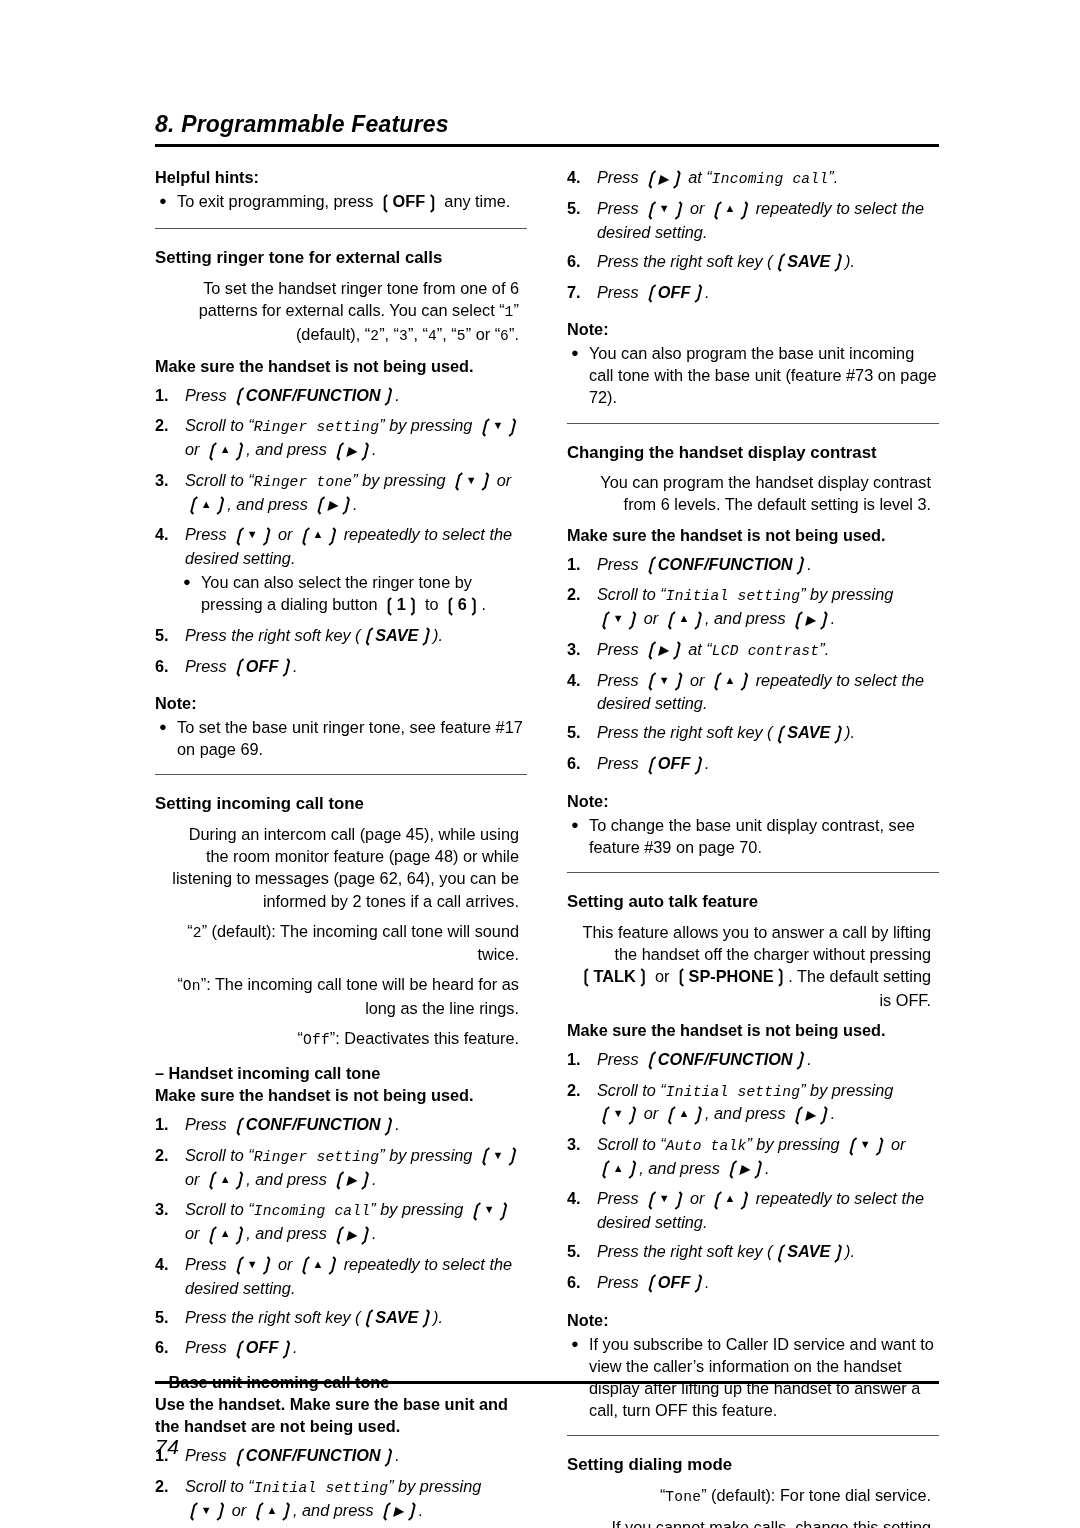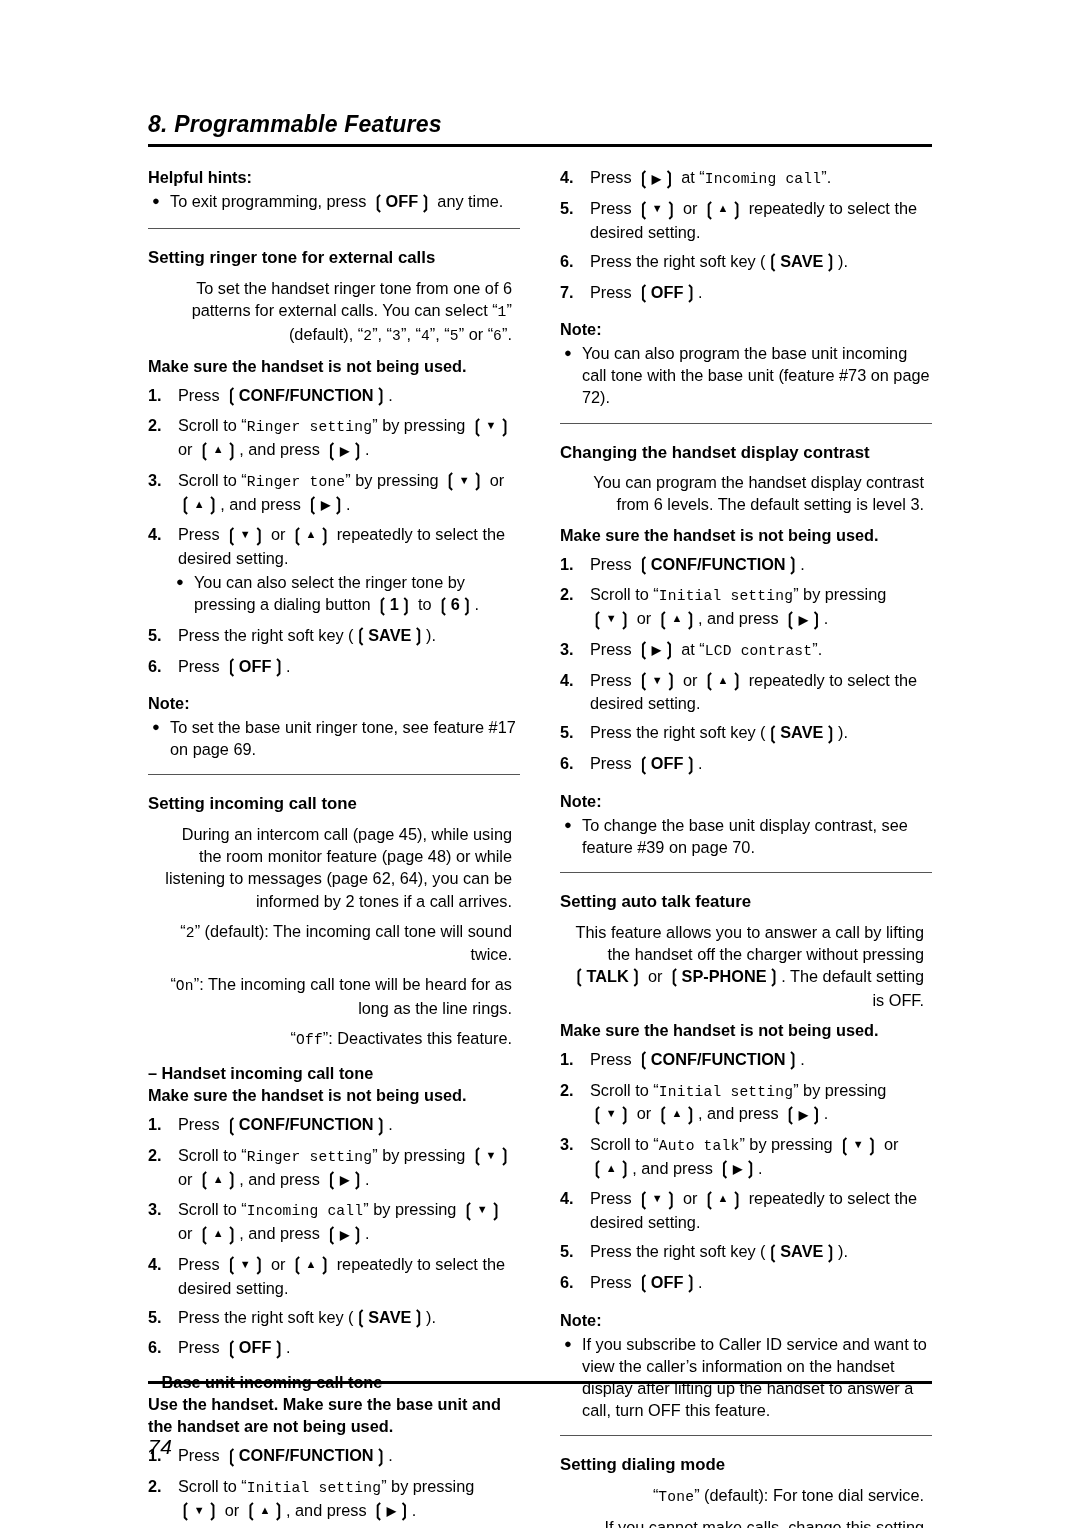--- a/index.html
+++ b/index.html
@@ -11,21 +11,21 @@
     width: 1080px;
     height: 1528px;
     font-family: "Liberation Sans", sans-serif;
     color: #000000;
     position: relative;
     overflow: hidden;
   }
 
   .page {
     position: absolute;
-    left: 148px;
+    left: 155px;
     top: 0;
     width: 784px;
     height: 1528px;
   }
 
   
   .chapter-title {
     font-size: 23px;
     font-weight: bold;
     font-style: italic;
@@ -116,21 +116,21 @@
 
   
   .step {
     display: flex;
     margin-top: 7px;
   }
   .step .num {
     flex: 0 0 30px;
     font-weight: bold;
   }
-  .step .stxt { flex: 1 1 auto; }
+  .step .stxt { flex: 1 1 auto; font-style: italic; }
 
   
   .dash-head {
     font-weight: bold;
     margin-top: 11px;
   }
 
   
   .lcd {
     font-family: "Liberation Mono", "DejaVu Sans Mono", monospace;

